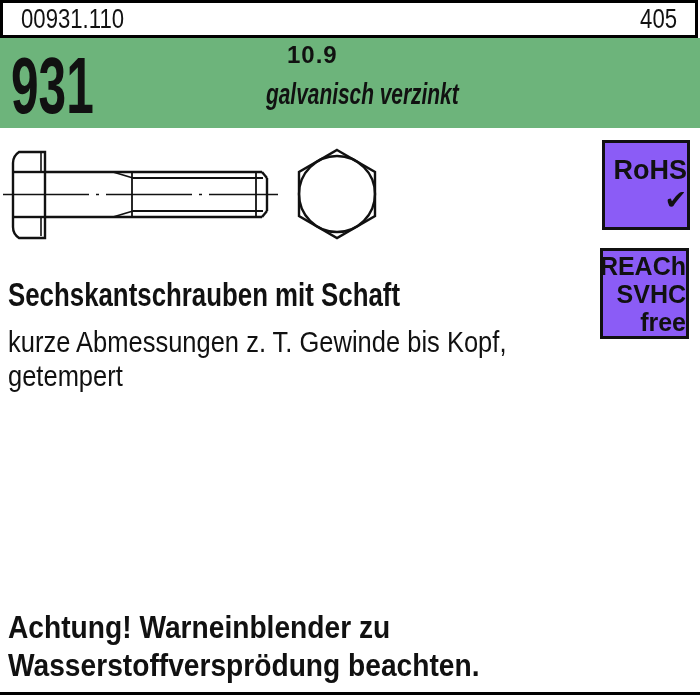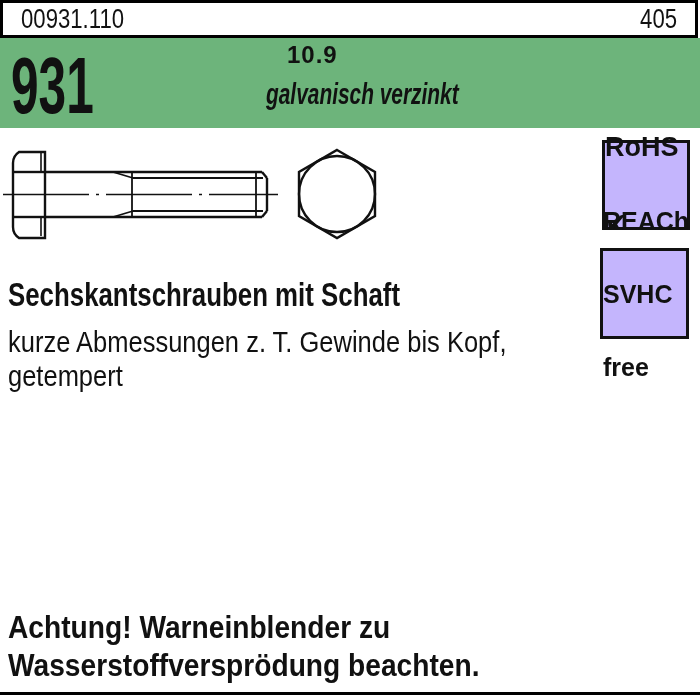--- a/index.html
+++ b/index.html
@@ -22,22 +22,22 @@
   .sx62{transform:scaleX(0.62);}
   .right-origin{transform-origin:100% 50%;}
   
   .banner{position:absolute;left:0;top:38px;width:700px;height:90px;background:var(--green,#6DB47B);}
   .din-number{position:absolute;left:11px;top:46px;font-size:80px;font-weight:700;line-height:1;}
   .strength{position:absolute;left:263px;top:43px;font-size:24px;font-weight:700;letter-spacing:1px;line-height:1;margin-left:24px;}
   .surface{position:absolute;left:266px;top:80px;font-size:29px;font-weight:700;line-height:1;font-style:italic;}
   
   .drawing{position:absolute;left:0;top:145px;width:400px;height:100px;}
   
-  .badge{position:absolute;border:3px solid #111;background:#c4b5fd;box-sizing:border-box;
-         display:flex;flex-direction:column;align-items:flex-start;justify-content:center;text-align:center;gap:45px;}
+  .badge{position:absolute;border:3px solid #111;background:#8b5cf6;box-sizing:border-box;
+         display:flex;flex-direction:column;align-items:flex-end;justify-content:center;text-align:center;}
   .badge-rohs{left:602px;top:140px;width:88px;height:90px;}
   .badge-rohs .lbl{font-size:27px;font-weight:700;line-height:1.05;}
   .badge-rohs .chk{font-size:27px;font-weight:700;line-height:1;margin-top:3px;}
   .badge-reach{left:600px;top:248px;width:89px;height:91px;}
   .badge-reach .ln{font-size:25px;font-weight:700;line-height:28px;}
   
   .title{position:absolute;left:8px;top:277px;font-size:34px;font-weight:700;line-height:1;}
   .desc{position:absolute;left:8px;top:325px;font-size:30px;font-weight:400;line-height:34px;}
   
   .warning{position:absolute;left:8px;top:608px;font-size:32px;font-weight:700;line-height:38px;}

